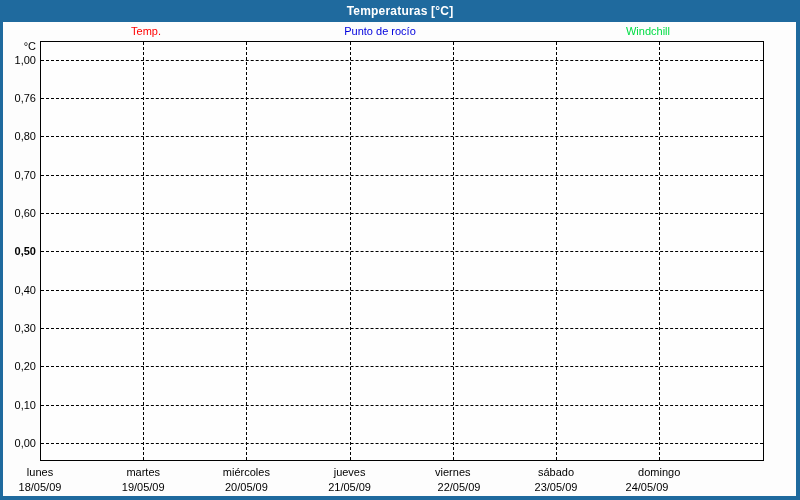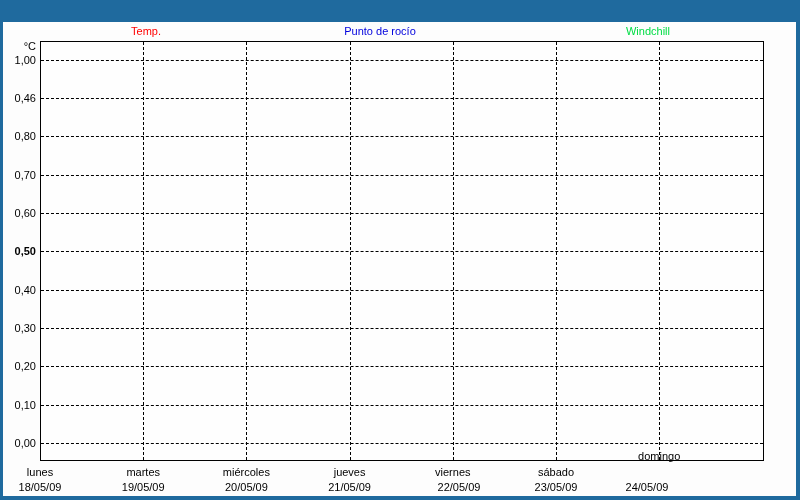--- a/index.html
+++ b/index.html
@@ -103,20 +103,23 @@
     color: #000;
     line-height: 13px;
     white-space: nowrap;
   }
 </style>
 </head>
 <body>
 
 <div class="frame" style="background-color: rgb(31, 106, 158);">
 
+  <div class="titlebar" style="background-color: rgb(31, 106, 158);">
+    <span style="color: rgb(255, 255, 255);">Temperaturas [°C]</span>
+  </div>
 
   <div class="content" style="background-color: rgb(253, 253, 253);"></div>
 
   <div class="stage">
 
     <div>
       <span class="legend-item li-0" style="color: rgb(255, 0, 0);">Temp.</span>
       <span class="legend-item li-1" style="color: rgb(0, 0, 221);">Punto de rocío</span>
       <span class="legend-item li-2" style="color: rgb(0, 221, 68);">Windchill</span>
     </div>
@@ -138,21 +141,21 @@
         <div class="vgrid" style="left: 102px; border-left-color: rgb(0, 0, 0);"></div>
         <div class="vgrid" style="left: 205px; border-left-color: rgb(0, 0, 0);"></div>
         <div class="vgrid" style="left: 309px; border-left-color: rgb(0, 0, 0);"></div>
         <div class="vgrid" style="left: 412px; border-left-color: rgb(0, 0, 0);"></div>
         <div class="vgrid" style="left: 515px; border-left-color: rgb(0, 0, 0);"></div>
         <div class="vgrid" style="left: 618px; border-left-color: rgb(0, 0, 0);"></div>
       </div>
 
     <div id="ylabels">
         <div class="ytick" style="top: 52.5px;">1,00</div>
-        <div class="ytick" style="top: 90.85px;">0,46</div>
+        <div class="ytick" style="top: 90.85px;">0,76</div>
         <div class="ytick" style="top: 129.2px;">0,80</div>
         <div class="ytick" style="top: 167.55px;">0,70</div>
         <div class="ytick" style="top: 205.9px;">0,60</div>
         <div class="ytick" style="top: 244.25px; font-weight: bold;">0,50</div>
         <div class="ytick" style="top: 282.6px;">0,40</div>
         <div class="ytick" style="top: 320.95px;">0,30</div>
         <div class="ytick" style="top: 359.3px;">0,20</div>
         <div class="ytick" style="top: 397.65px;">0,10</div>
         <div class="ytick" style="top: 436px;">0,00</div>
       </div>
@@ -163,18 +166,18 @@
         <div class="xday" style="left: 91.2px; top: 466px;">martes</div>
         <div class="xdate" style="left: 91.2px; top: 481px;">19/05/09</div>
         <div class="xday" style="left: 194.4px; top: 466px;">miércoles</div>
         <div class="xdate" style="left: 194.4px; top: 481px;">20/05/09</div>
         <div class="xday" style="left: 297.6px; top: 466px;">jueves</div>
         <div class="xdate" style="left: 297.6px; top: 481px;">21/05/09</div>
         <div class="xday" style="left: 400.8px; top: 466px;">viernes</div>
         <div class="xdate" style="left: 407px; top: 481px;">22/05/09</div>
         <div class="xday" style="left: 504px; top: 466px;">sábado</div>
         <div class="xdate" style="left: 504px; top: 481px;">23/05/09</div>
-        <div class="xday" style="left: 607.2px; top: 450px;">domingo</div>
+        <div class="xday" style="left: 607.2px; top: 466px;">domingo</div>
         <div class="xdate" style="left: 595px; top: 481px;">24/05/09</div>
       </div>
 
   </div>
 </div>
 
 </body></html>

